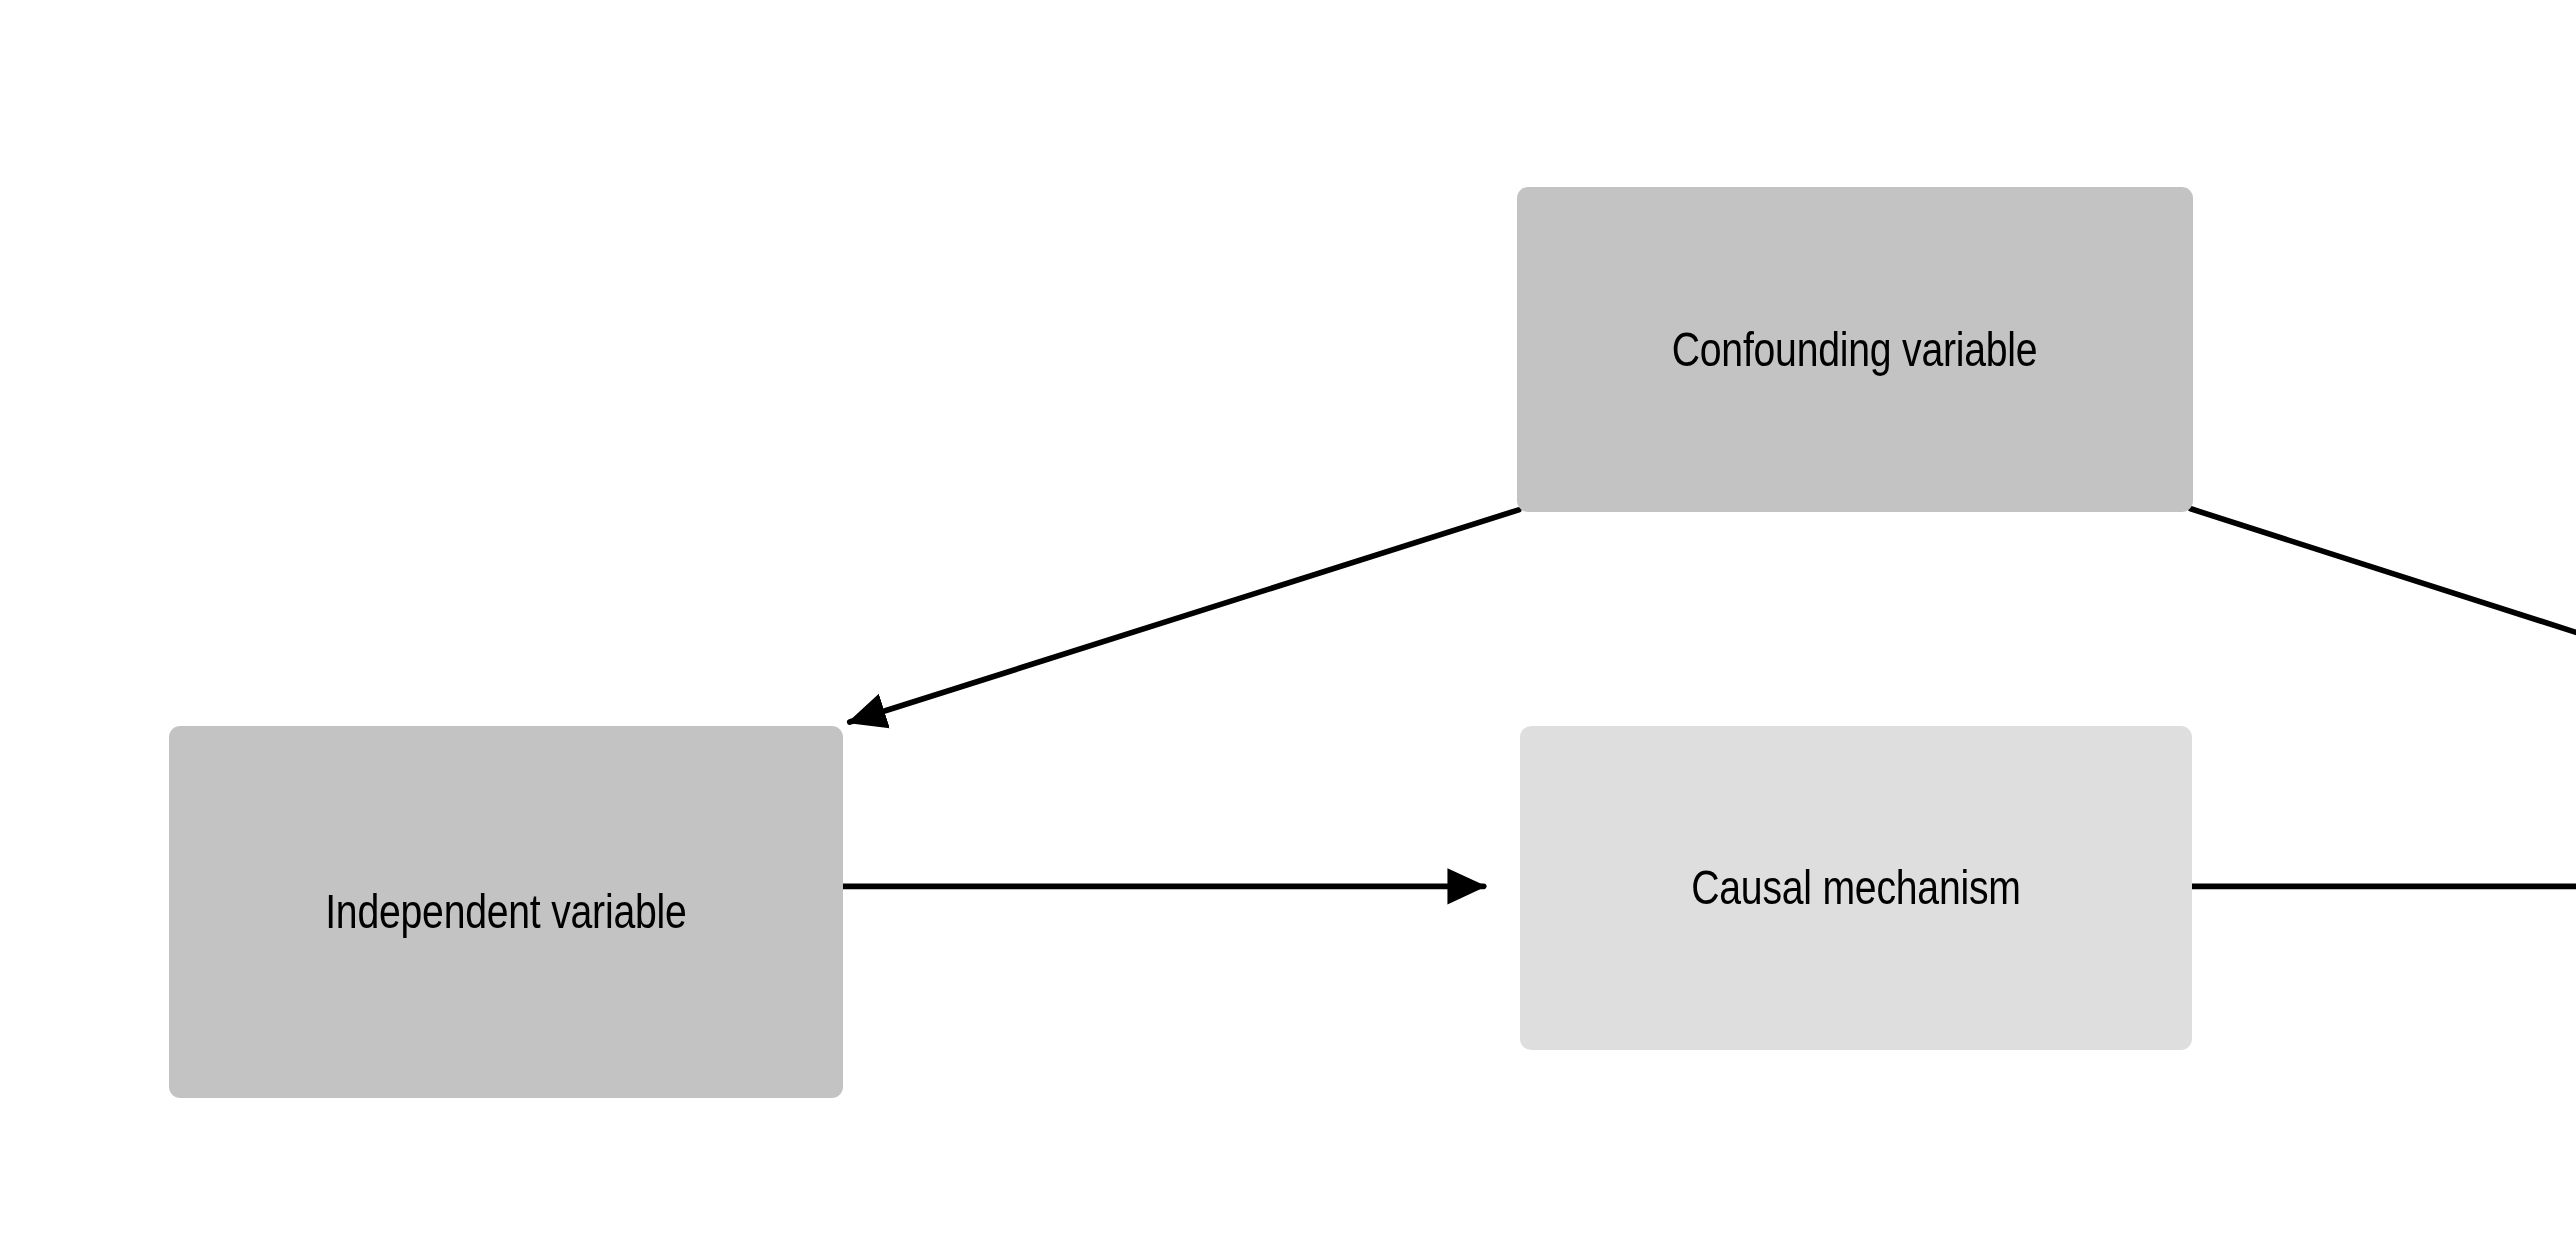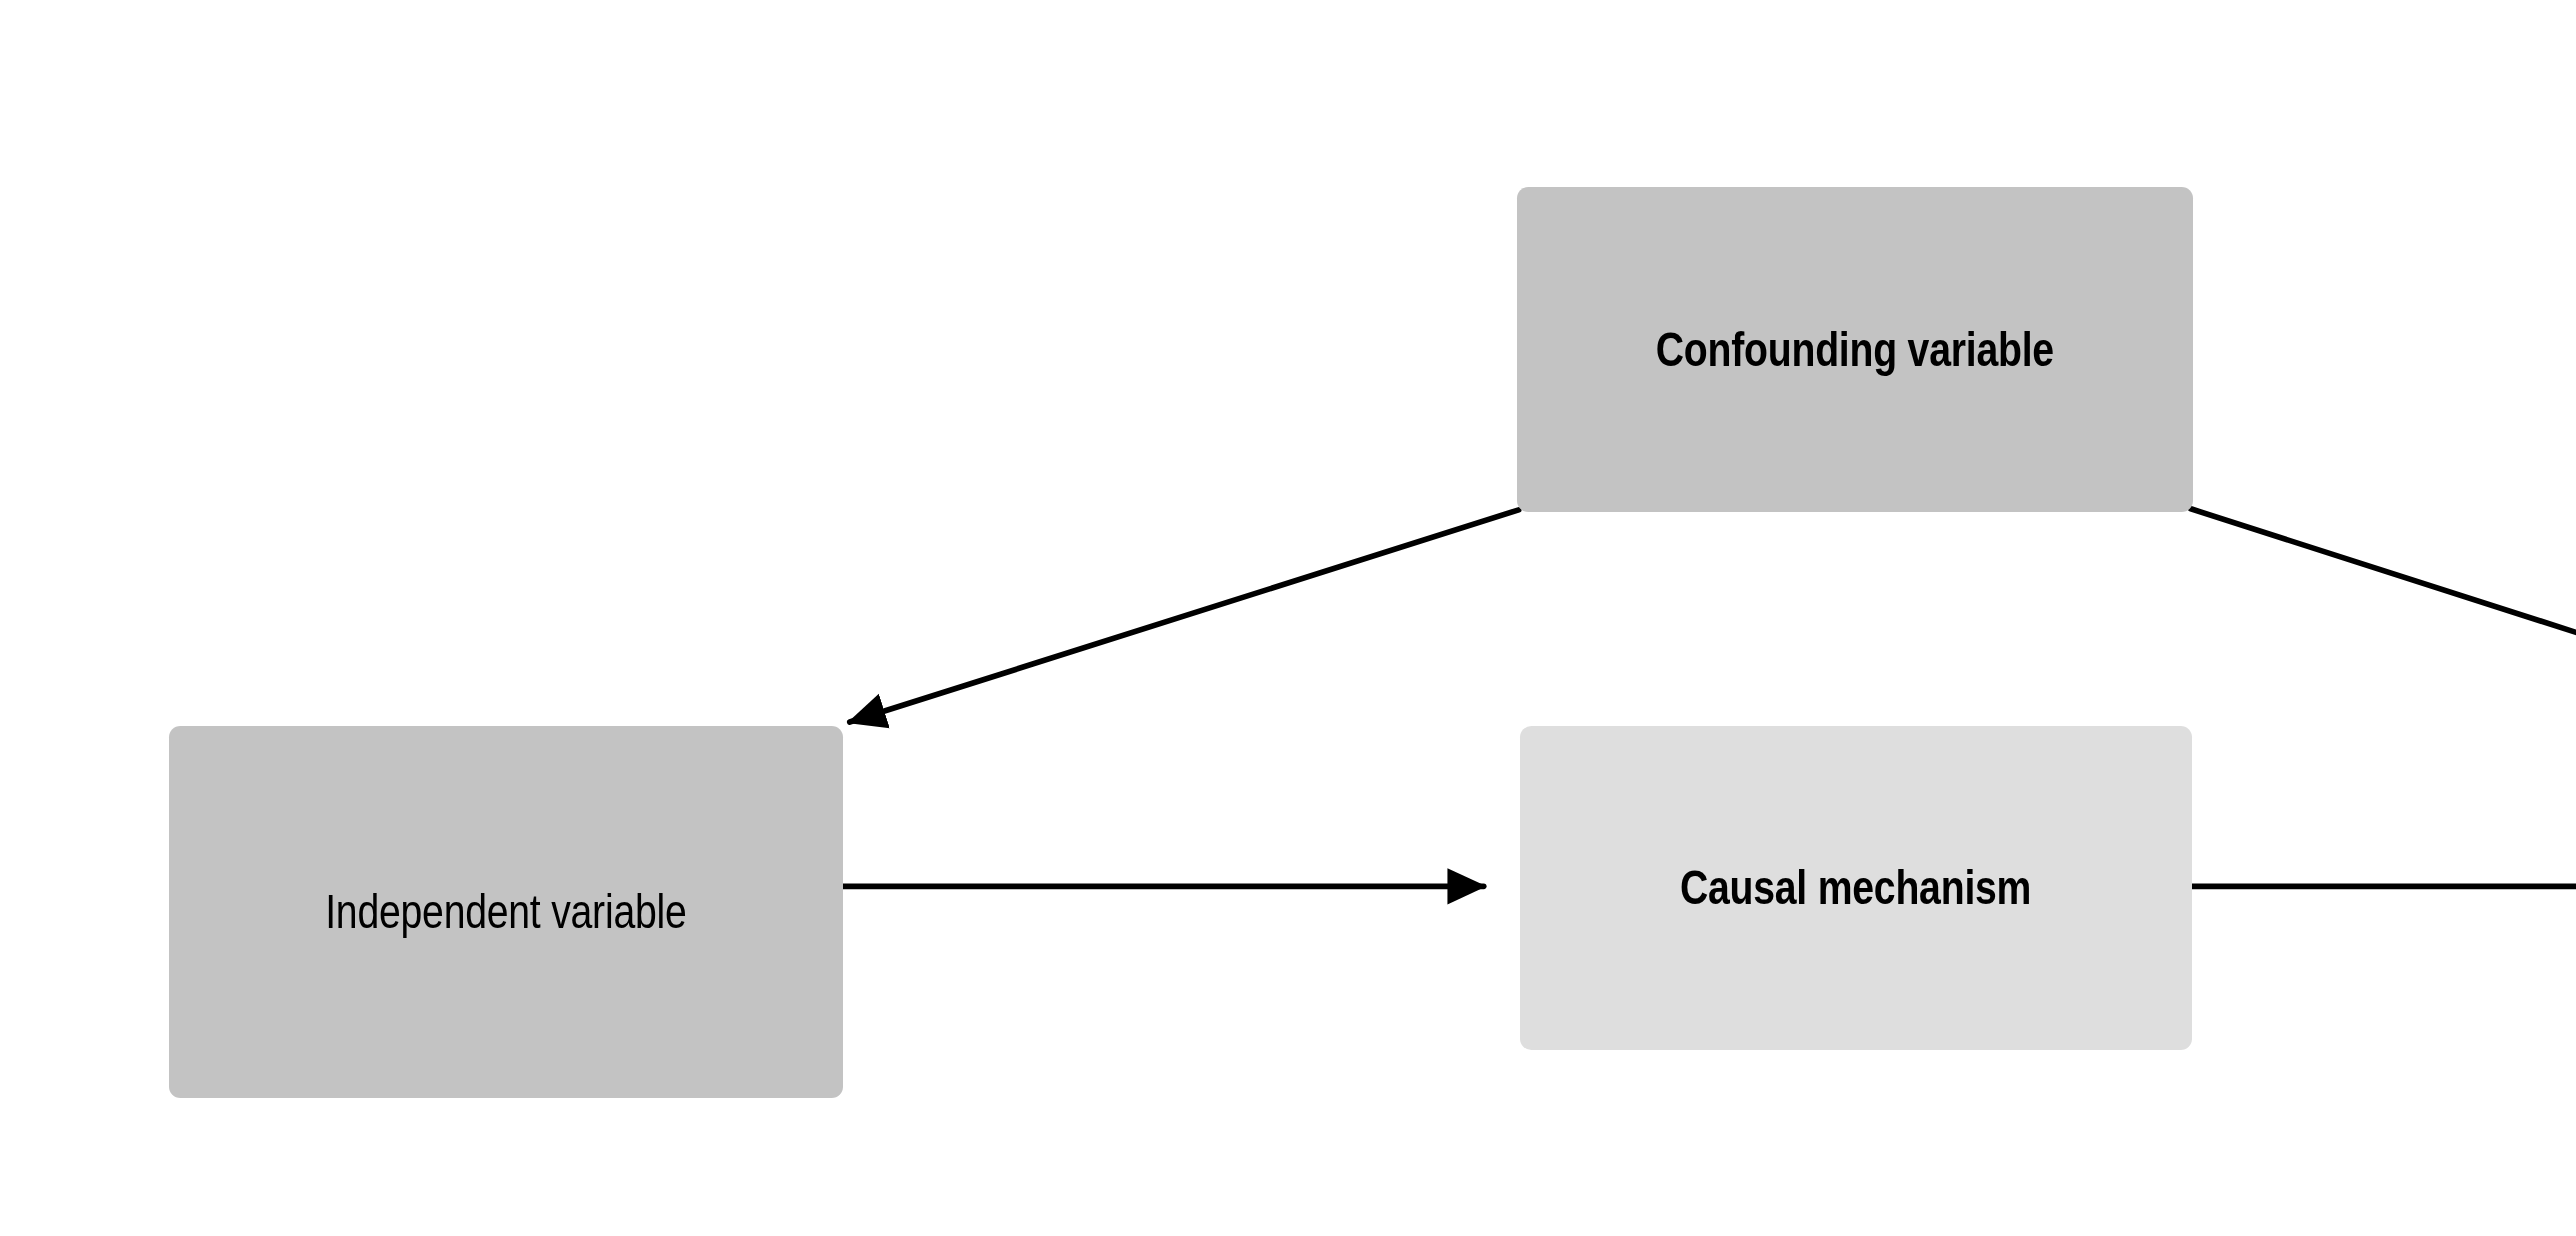--- a/index.html
+++ b/index.html
@@ -39,23 +39,23 @@
     font-family: "Liberation Sans", "DejaVu Sans", sans-serif;
     font-size: 49px;
     line-height: 1.1;
     color: #000000;
     letter-spacing: -0.3px;
     transform: scaleX(0.80);
     transform-origin: center center;
     white-space: nowrap;
   }
   
-  #node-confounding { left: 1517px; top: 187px;  width: 676px; height: 325px; font-weight: bold; }
+  #node-confounding { left: 1517px; top: 187px;  width: 676px; height: 325px; }
   #node-independent { left: 169px;  top: 726px; width: 674px; height: 324px; }
-  #node-causal      { left: 1520px; top: 726px; width: 672px; height: 324px; font-weight: bold; }
+  #node-causal      { left: 1520px; top: 726px; width: 672px; height: 324px; }
 </style>
 </head>
 <body>
 
 <div id="canvas" style="width: 3709px; height: 1236px; background: rgb(255, 255, 255);">
 
   <svg id="edge-layer" viewBox="0 0 7200 2400" width="3709" height="1236" xmlns="http://www.w3.org/2000/svg">
     <defs>
       <marker id="arrowhead" markerWidth="7" markerHeight="7" refX="6.4" refY="3.5" orient="auto" markerUnits="strokeWidth">
         <path d="M0,0.3 L6.9,3.5 L0,6.7 Z" fill="#000000"></path>

